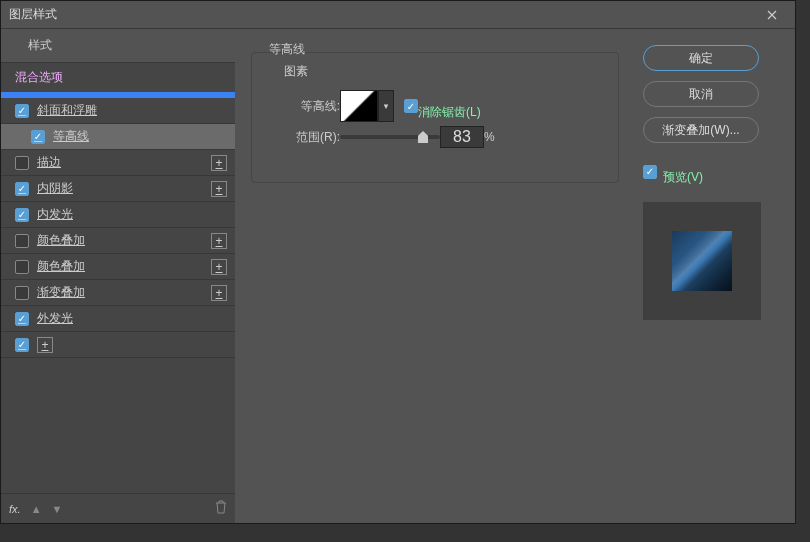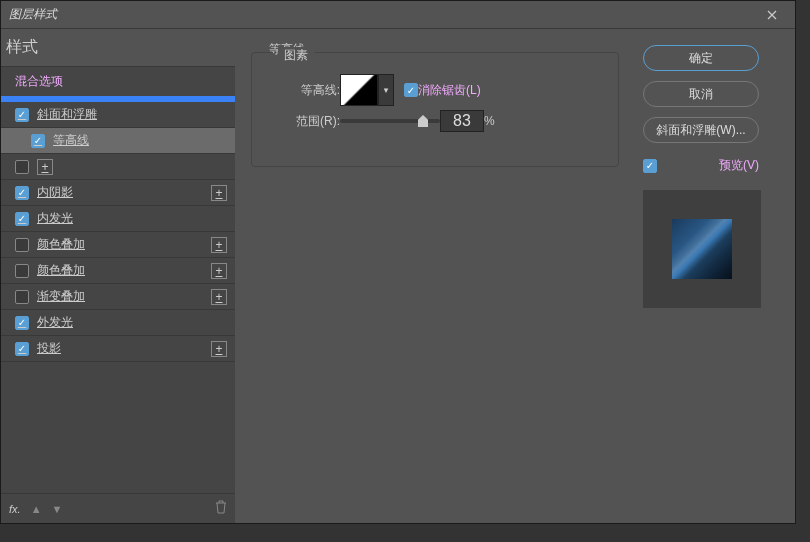--- a/index.html
+++ b/index.html
@@ -1,56 +1,56 @@
 <!DOCTYPE html>
 <html><head>
 <meta charset="utf-8">
 <style>
 * { margin: 0; padding: 0; box-sizing: border-box; font-family: "Microsoft YaHei", sans-serif; }
 body { background: #333; width: 810px; height: 542px; overflow: hidden; }
 .dialog { width: 796px; height: 524px; background: #535353; border: 1px solid #1a1a1a; position: relative; }
-.titlebar { height: 28px; background: #535353; border-bottom: 1px solid #383838; display: flex; align-items: center; padding: 0 8px; font-style: italic; }
+.titlebar { height: 28px; background: #535353; border-bottom: 1px solid #383838; display: flex; align-items: center; padding: 0 8px; }
 .titlebar-text { color: #d8d8d8; font-size: 12px; flex: 1; }
 .close-btn { width: 30px; height: 26px; display: flex; align-items: center; justify-content: center; color: #ccc; font-size: 16px; cursor: pointer; }
 .body { display: flex; height: calc(100% - 28px); }
 .left-panel { width: 234px; background: #454545; display: flex; flex-direction: column; }
-.styles-header { padding: 8px 5px; color: #ccc; font-size: 16px; background: #535353; border-bottom: 1px solid #383838; }
+.styles-header { padding: 8px 27px; color: #ccc; font-size: 12px; background: #535353; border-bottom: 1px solid #383838; }
 .blend-header { padding: 6px 14px; color: #f0abfc; font-size: 12px; background: #454545; border-bottom: 6px solid #3b82f6; }
 .style-list { flex: 1; }
 .style-item { display: flex; align-items: center; height: 26px; padding: 0 8px 0 14px; color: #ccc; font-size: 12px; border-bottom: 1px solid #383838; cursor: pointer; text-decoration: underline; }
 .style-item.indent { padding-left: 30px; }
 .style-item.selected { background: #6b6b6b; }
 .style-item .chk { width: 14px; height: 14px; border: 1px solid #888; border-radius: 2px; margin-right: 8px; display: flex; align-items: center; justify-content: center; background: #3a3a3a; }
 .style-item .chk.checked { background: #5a9fd4; border-color: #5a9fd4; }
 .style-item .chk.checked::after { content: "✓"; color: #fff; font-size: 10px; }
 .style-item .label { flex: 1; }
 .style-item .plus { width: 16px; height: 16px; border: 1px solid #888; display: flex; align-items: center; justify-content: center; color: #ccc; font-size: 12px; }
 .left-footer { height: 30px; display: flex; align-items: center; padding: 0 8px; gap: 10px; border-top: 1px solid #383838; }
 .fx-btn { color: #ccc; font-size: 11px; font-style: italic; }
 .arrow-btn { color: #888; font-size: 11px; cursor: pointer; }
 .trash-btn { margin-left: auto; color: #888; font-size: 13px; cursor: pointer; }
 .middle-panel { flex: 1; background: #535353; padding: 8px 16px; }
 .section-title { color: #ccc; font-size: 12px; padding: 4px 0 2px 18px; }
-.fieldset { border: 1px solid #454545; border-radius: 4px; padding: 12px 16px 20px 16px; margin-top: -8px; }
+.fieldset { border: 1px solid #454545; border-radius: 4px; padding: 28px 16px 20px 16px; margin-top: -8px; }
 .legend { color: #ccc; font-size: 12px; background: #535353; padding: 0 6px; margin-left: 10px; position: relative; top: -20px; display: inline-block; }
 .row { display: flex; align-items: center; gap: 0; margin-bottom: 14px; margin-top: -10px; }
 .row-label { color: #ccc; font-size: 12px; width: 72px; text-align: right; }
 .contour-box { width: 38px; height: 32px; border: 1px solid #222; background: linear-gradient(135deg, #fff 0%, #fff 48%, #000 52%, #000 100%); }
 .dropdown-arrow { width: 16px; height: 32px; background: #3a3a3a; border: 1px solid #222; display: flex; align-items: center; justify-content: center; color: #ccc; font-size: 9px; cursor: pointer; }
 .inline-chk { width: 14px; height: 14px; border: 1px solid #888; border-radius: 2px; display: flex; align-items: center; justify-content: center; background: #5a9fd4; border-color: #5a9fd4; }
 .inline-chk::after { content: "✓"; color: #fff; font-size: 10px; }
-.inline-label { color: #f0abfc; font-size: 12px; }
+.inline-label { color: #86efac; font-size: 12px; margin-top: 12px; }
 .slider-track { width: 100px; height: 4px; background: #3a3a3a; position: relative; border-radius: 2px; }
 .slider-thumb { width: 10px; height: 12px; background: #ccc; position: absolute; top: -4px; transform: translateX(-50%); clip-path: polygon(50% 0, 100% 40%, 100% 100%, 0 100%, 0 40%); }
 .value-box { width: 44px; height: 22px; background: #3a3a3a; border: 1px solid #222; color: #ddd; font-size: 16px; text-align: center; line-height: 20px; }
 .pct { color: #ccc; font-size: 12px; }
 .right-panel { width: 160px; padding: 16px 36px 10px 8px; display: flex; flex-direction: column; gap: 10px; }
 .btn { height: 26px; border: 1px solid #777; border-radius: 13px; background: #535353; color: #ddd; font-size: 12px; display: flex; align-items: center; justify-content: center; cursor: pointer; }
 .btn.primary { border-color: #5a9fd4; }
-.preview-chk-row { display: flex; align-items: center; justify-content: space-between; gap: 6px; margin-top: 4px; }
+.preview-chk-row { display: flex; align-items: center; justify-content: flex-start; gap: 6px; margin-top: 4px; }
 .preview-box { width: 118px; height: 118px; background: #3f3f3f; margin: 6px auto 0 auto; display: flex; align-items: center; justify-content: center; }
 .preview-inner { width: 60px; height: 60px; background: linear-gradient(135deg, #1a3a5c 0%, #2d5f8f 40%, #3a7ab5 50%, #1f4568 60%, #0d2238 100%); position: relative; }
 .preview-inner::before { content: ""; position: absolute; inset: 0; background: linear-gradient(315deg, rgba(0,0,0,0.5) 0%, transparent 50%, rgba(255,255,255,0.15) 55%, transparent 70%); }
 </style>
 </head>
 <body>
 
 <div class="dialog">
   <div class="titlebar">
     <span class="titlebar-text">图层样式</span>
@@ -68,20 +68,21 @@
           <div class="style-item">
             <span class="chk checked"></span>
             <span class="label">斜面和浮雕</span>
           </div>
           <div class="style-item indent selected">
             <span class="chk checked"></span>
             <span class="label">等高线</span>
           </div>
           <div class="style-item">
             <span class="chk"></span>
+            <span class="label">描边</span>
             <span class="plus">+</span>
           </div>
           <div class="style-item">
             <span class="chk checked"></span>
             <span class="label">内阴影</span>
             <span class="plus">+</span>
           </div>
           <div class="style-item">
             <span class="chk checked"></span>
             <span class="label">内发光</span>
@@ -100,21 +101,20 @@
             <span class="chk"></span>
             <span class="label">渐变叠加</span>
             <span class="plus">+</span>
           </div>
           <div class="style-item">
             <span class="chk checked"></span>
             <span class="label">外发光</span>
           </div>
           <div class="style-item">
             <span class="chk checked"></span>
-            <span class="label">投影</span>
             <span class="plus">+</span>
           </div>
         </div>
       <div class="left-footer">
         <span class="fx-btn"><span>fx</span>.</span>
         <span class="arrow-btn">▲</span>
         <span class="arrow-btn">▼</span>
         <span class="trash-btn">
           <svg width="12" height="14" viewBox="0 0 12 14">
               <path d="M1 3h10M4 3V1h4v2M2 3l1 10h6l1-10" stroke="#888" fill="none" stroke-width="1"></path>
@@ -144,21 +144,21 @@
           </div>
           <div class="value-box">83</div>
           <span class="pct">%</span>
         </div>
       </div>
     </div>
 
     <div class="right-panel">
       <div class="btn primary">确定</div>
       <div class="btn">取消</div>
-      <div class="btn">斜面和浮雕(W)...</div>
+      <div class="btn">渐变叠加(W)...</div>
       <div class="preview-chk-row">
         <div class="inline-chk"></div>
         <span class="inline-label">预览(V)</span>
       </div>
       <div class="preview-box">
         <div class="preview-inner"></div>
       </div>
     </div>
   </div>
 </div>

